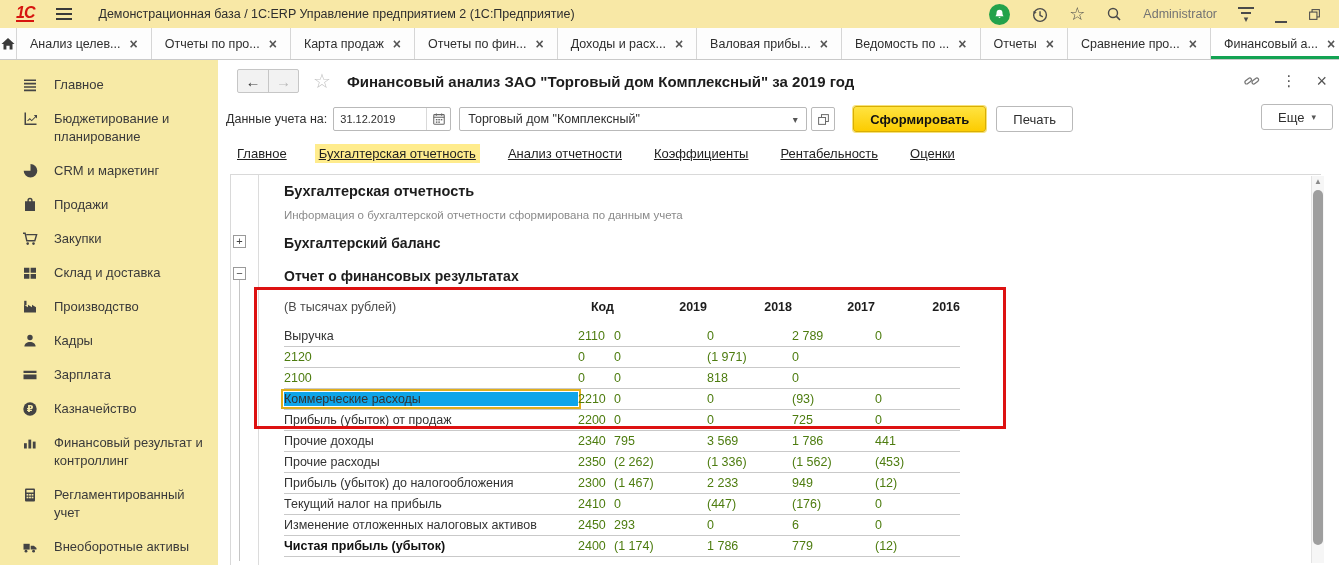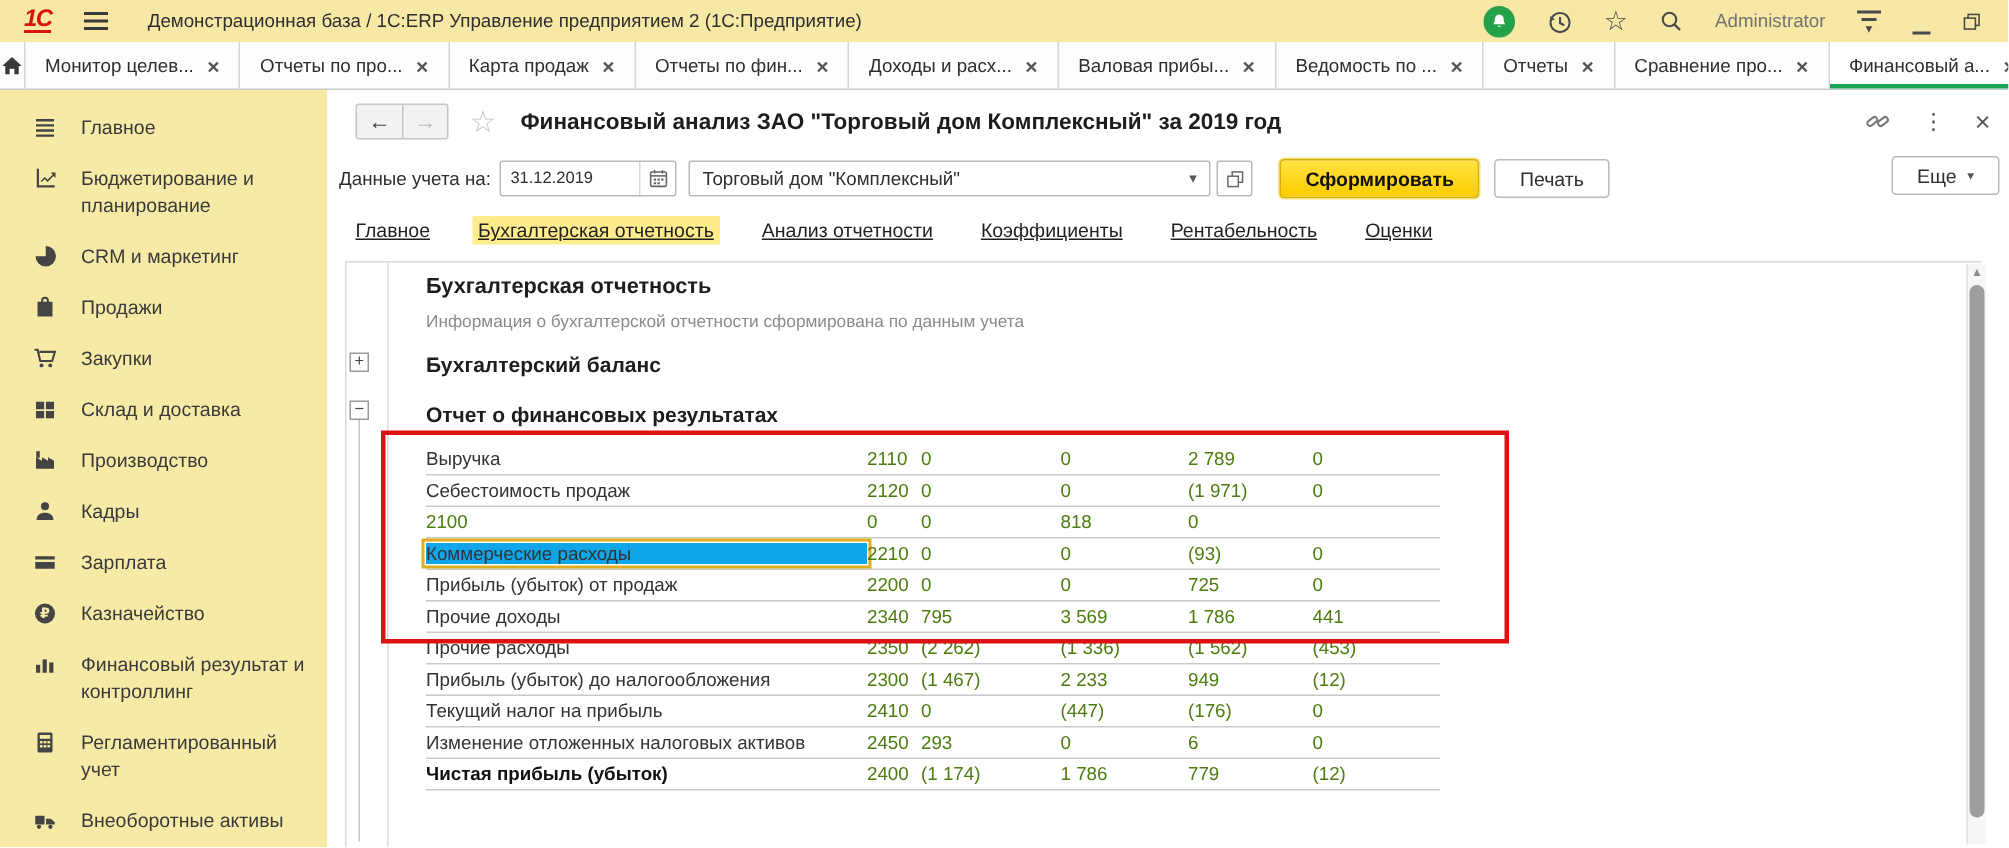--- a/index.html
+++ b/index.html
@@ -161,21 +161,21 @@
     <span class="hometab">
       <span>
           <svg width="16" height="16" viewBox="0 0 16 16">
             <path d="M8 2L14.5 8h-2v5.5H9.6V9.8H6.4v3.7H3.5V8h-2z" fill="#3a3a3a"></path>
           </svg>
         </span>
     </span>
     <div class="tabs">
 
         <div class="tab">
-          <span>Монитор целев...</span>
+          <span>Анализ целев...</span>
           <span class="x">×</span>
         </div>
 
         <div class="tab">
           <span>Отчеты по про...</span>
           <span class="x">×</span>
         </div>
 
         <div class="tab">
           <span>Карта продаж</span>
@@ -445,33 +445,40 @@
       <span class="expander plus">+</span>
       <span class="expander minus">−</span>
 
       <div class="panel-content">
         <div class="sec-title">Бухгалтерская отчетность</div>
         <div class="sec-sub">Информация о бухгалтерской отчетности сформирована по данным учета</div>
         <div class="blk-title">Бухгалтерский баланс</div>
         <div class="blk-title second">Отчет о финансовых результатах</div>
 
         <div class="tbl">
+          <div class="tbl-head">
+            <span class="c unit">(В тысячах рублей)</span>
+            <span class="c">Код</span>
+            <span class="c">2019</span>
+            <span class="c">2018</span>
+            <span class="c">2017</span>
+            <span class="c">2016</span>
+          </div>
           <div>
 
               <div class="tbl-row">
                 <span class="td label">Выручка</span>
                 <span class="td num">2110</span>
                 <span class="td num">0</span>
                 <span class="td num">0</span>
                 <span class="td num">2 789</span>
                 <span class="td num">0</span>
               </div>
 
               <div class="tbl-row">
-                <span class="td label">Себестоимость продаж</span>
                 <span class="td num">2120</span>
                 <span class="td num">0</span>
                 <span class="td num">0</span>
                 <span class="td num">(1 971)</span>
                 <span class="td num">0</span>
               </div>
 
               <div class="tbl-row">
                 <span class="td num">2100</span>
                 <span class="td num">0</span>

